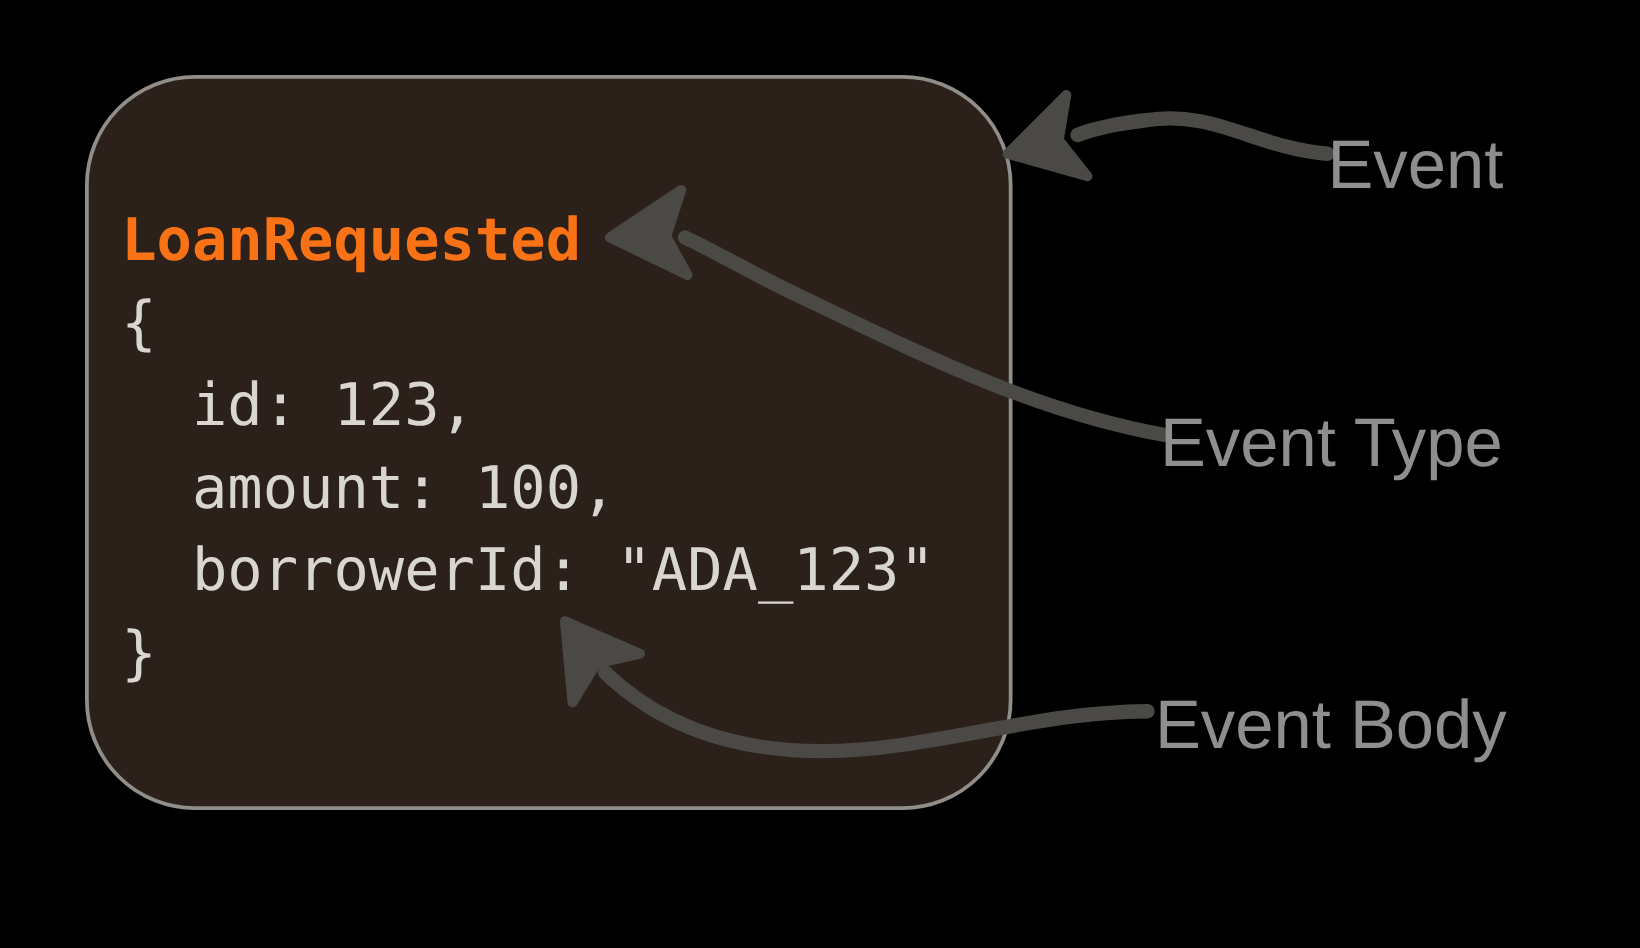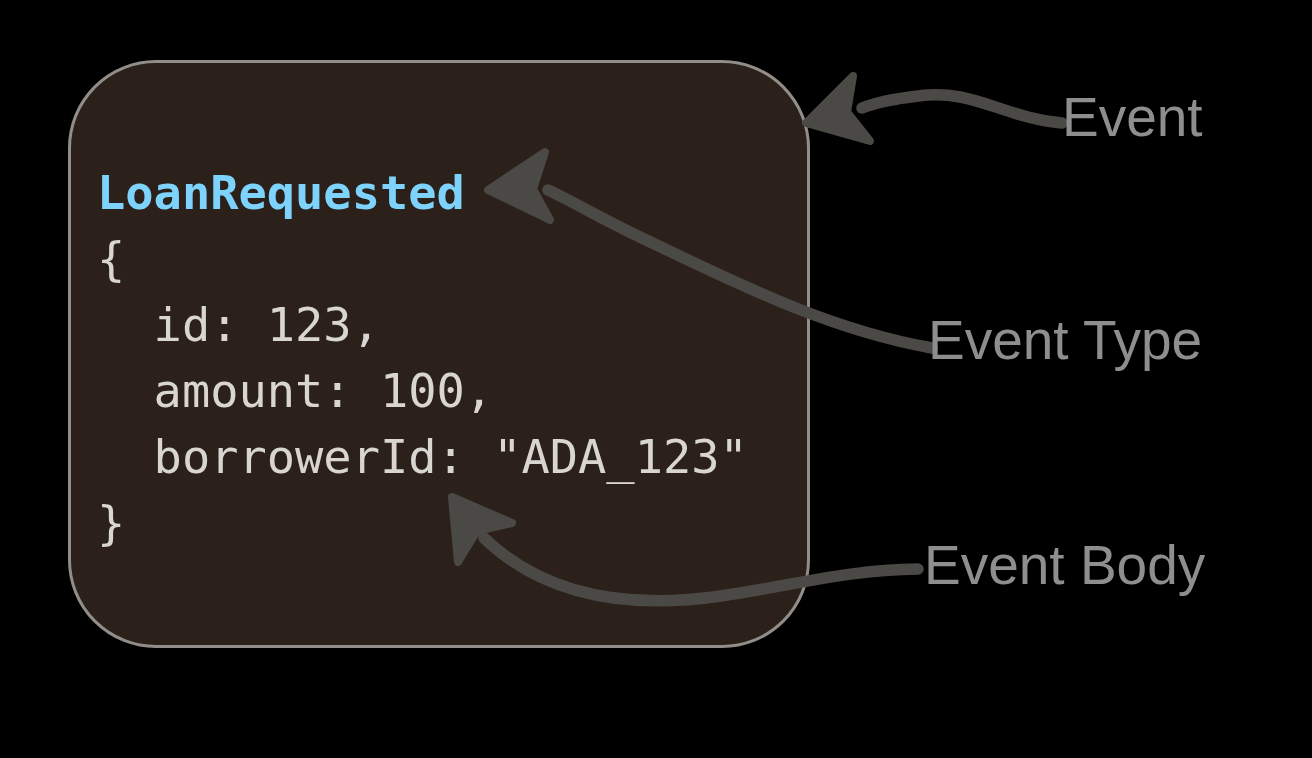--- a/index.html
+++ b/index.html
@@ -32,36 +32,37 @@
     top: 160px;
     margin: 0;
     font-family: "DejaVu Sans Mono", monospace;
     font-size: 47px;
     line-height: 66px;
     color: #d9d5d1;
     white-space: pre;
   }
   .code-title {
     font-weight: bold;
-    color: #7dd3fc;
+    color: #f97316;
   }
   .arrow-overlay {
     position: absolute;
     left: 0;
     top: 0;
     width: 1312px;
     height: 758px;
     pointer-events: none;
   }
   .anno-label {
     position: absolute;
     color: #8e8e8e;
     font-size: 55px;
     line-height: 1;
     white-space: nowrap;
+    margin-top: 14px;
   }
   .label-event      { left: 1062px; top: 90px;  }
   .label-event-type { left: 928px;  top: 313px; text-align: right; }
   .label-event-body { left: 924px;  top: 538px; text-align: right; }
 </style>
 </head>
 <body>
 
 <div class="stage">
 

